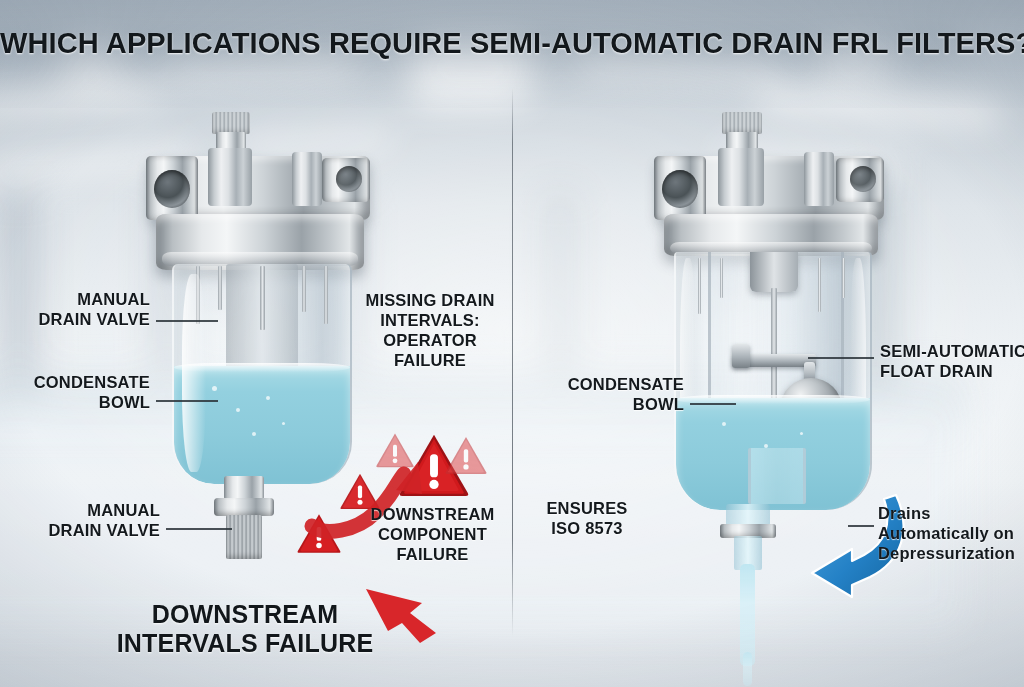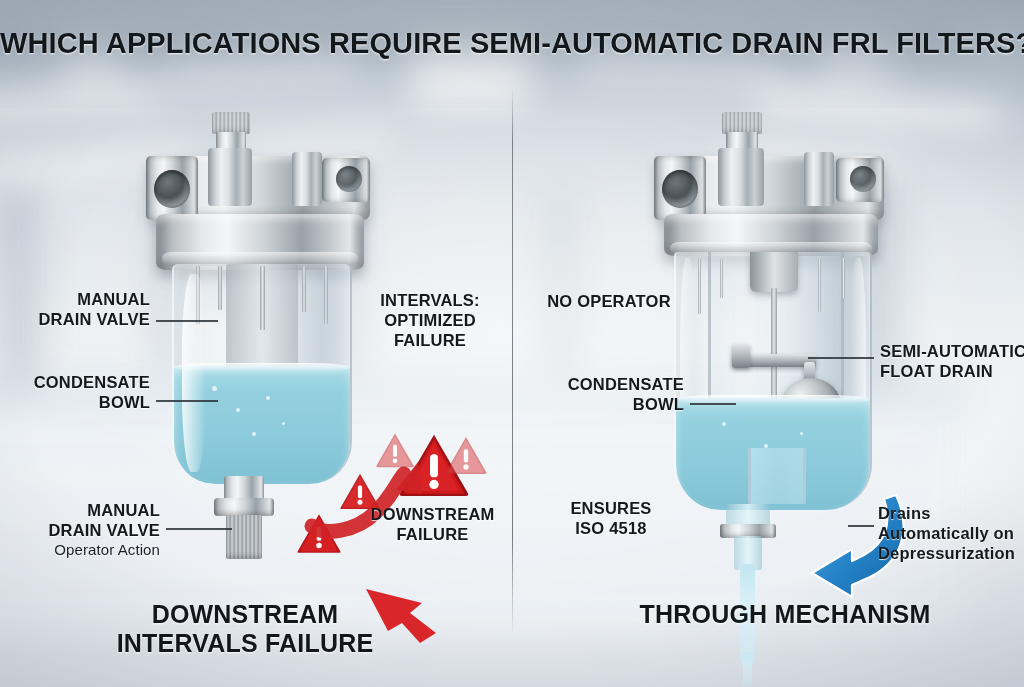--- a/index.html
+++ b/index.html
@@ -287,29 +287,29 @@
   </div>
   <div class="leader" style="left:156px;top:320px;width:62px;"></div>
 
   <div class="calloutBlock ta-r" style="left:10px;top:372px;width:140px;">
     <div class="l">CONDENSATE</div>
     <div class="l">BOWL</div>
   </div>
   <div class="leader" style="left:156px;top:400px;width:62px;"></div>
 
   <div class="calloutBlock ta-c" style="left:350px;top:290px;width:160px;">
+    <div class="l">MISSING DRAIN</div>
     <div class="l">INTERVALS:</div>
-    <div class="l">OPTIMIZED</div>
+    <div class="l">OPERATOR</div>
     <div class="l">FAILURE</div>
   </div>
 
   <div class="calloutBlock ta-r" style="left:10px;top:500px;width:150px;">
     <div class="l">MANUAL</div>
     <div class="l">DRAIN VALVE</div>
-    <div class="sub">Operator Action</div>
   </div>
   <div class="leader" style="left:166px;top:528px;width:66px;"></div>
 
   <div class="warn" style="left:296px;top:512px;width:46px;height:42px;">
     <svg viewBox="0 0 100 90" width="46" height="42">
       <path d="M50 4 L96 84 Q98 88 93 88 L7 88 Q2 88 4 84 Z" fill="#b81619"></path>
       <path d="M50 10 L90 82 Q91 85 87 85 L13 85 Q9 85 10 82 Z" fill="#d61f22"></path>
       <rect x="45" y="32" width="10" height="30" rx="4" fill="#fff"></rect>
       <circle cx="50" cy="72" r="6" fill="#fff"></circle>
     </svg>
@@ -354,53 +354,53 @@
 
   <div class="arrowWrap" style="left:300px;top:440px;width:130px;height:100px;">
     <svg viewBox="0 0 130 100" width="130" height="100">
       <path d="M12 86 C24 96 56 92 76 72 C92 56 96 44 104 34" stroke="#cf2326" stroke-width="15" fill="none" stroke-linecap="round" opacity=".92"></path>
       <path d="M118 22 L96 50 L122 54 Z" fill="#cf2326" opacity=".92"></path>
     </svg>
   </div>
 
   <div class="calloutBlock ta-c" style="left:355px;top:504px;width:155px;">
     <div class="l">DOWNSTREAM</div>
+    <div class="l">COMPONENT</div>
     <div class="l">FAILURE</div>
   </div>
 
   <div class="arrowWrap" style="left:362px;top:585px;width:80px;height:60px;">
     <svg viewBox="0 0 80 60" width="80" height="60">
       <path d="M4 4 L60 18 L48 28 L74 48 L58 58 L40 38 L26 46 Z" fill="#d8262a"></path>
     </svg>
   </div>
 
   <div class="headline" style="left:30px;top:600px;width:430px;">
     <div>DOWNSTREAM</div>
     <div>INTERVALS FAILURE</div>
   </div>
 
   <div class="calloutBlock ta-c" style="left:524px;top:291px;width:170px;">
-    <div class="l">NO OPERATOR</div>
   </div>
 
   <div class="calloutBlock ta-r" style="left:524px;top:374px;width:160px;">
     <div class="l">CONDENSATE</div>
     <div class="l">BOWL</div>
   </div>
   <div class="leader" style="left:690px;top:403px;width:46px;"></div>
 
   <div class="calloutBlock ta-l" style="left:880px;top:341px;width:150px;">
     <div class="l">SEMI-AUTOMATIC</div>
     <div class="l">FLOAT DRAIN</div>
   </div>
   <div class="leader" style="left:808px;top:357px;width:66px;"></div>
 
-  <div class="calloutBlock ta-c" style="left:528px;top:498px;width:166px;">
+  <div class="calloutBlock ta-c" style="left:504px;top:498px;width:166px;">
     <div class="l">ENSURES</div>
-    <div class="l">ISO 4518</div>
+    <div class="l">ISO 8573</div>
   </div>
 
   <div class="arrowWrap" style="left:790px;top:485px;width:130px;height:115px;">
     <svg viewBox="0 0 130 115" width="130" height="115">
       <defs>
         <linearGradient id="bgrad" x1="0" y1="0" x2="1" y2="1">
           <stop offset="0%" stop-color="#4ba3dd"></stop>
           <stop offset="55%" stop-color="#2481c6"></stop>
           <stop offset="100%" stop-color="#14659f"></stop>
         </linearGradient>
@@ -412,16 +412,15 @@
   </div>
 
   <div class="calloutBlock ta-l" style="left:878px;top:503px;width:150px;">
     <div class="l">Drains</div>
     <div class="l">Automatically on</div>
     <div class="l">Depressurization</div>
   </div>
   <div class="leader" style="left:848px;top:525px;width:26px;"></div>
 
   <div class="headline" style="left:570px;top:600px;width:430px;">
-    <div>THROUGH MECHANISM</div>
   </div>
 
 </div>
 
 </body></html>

